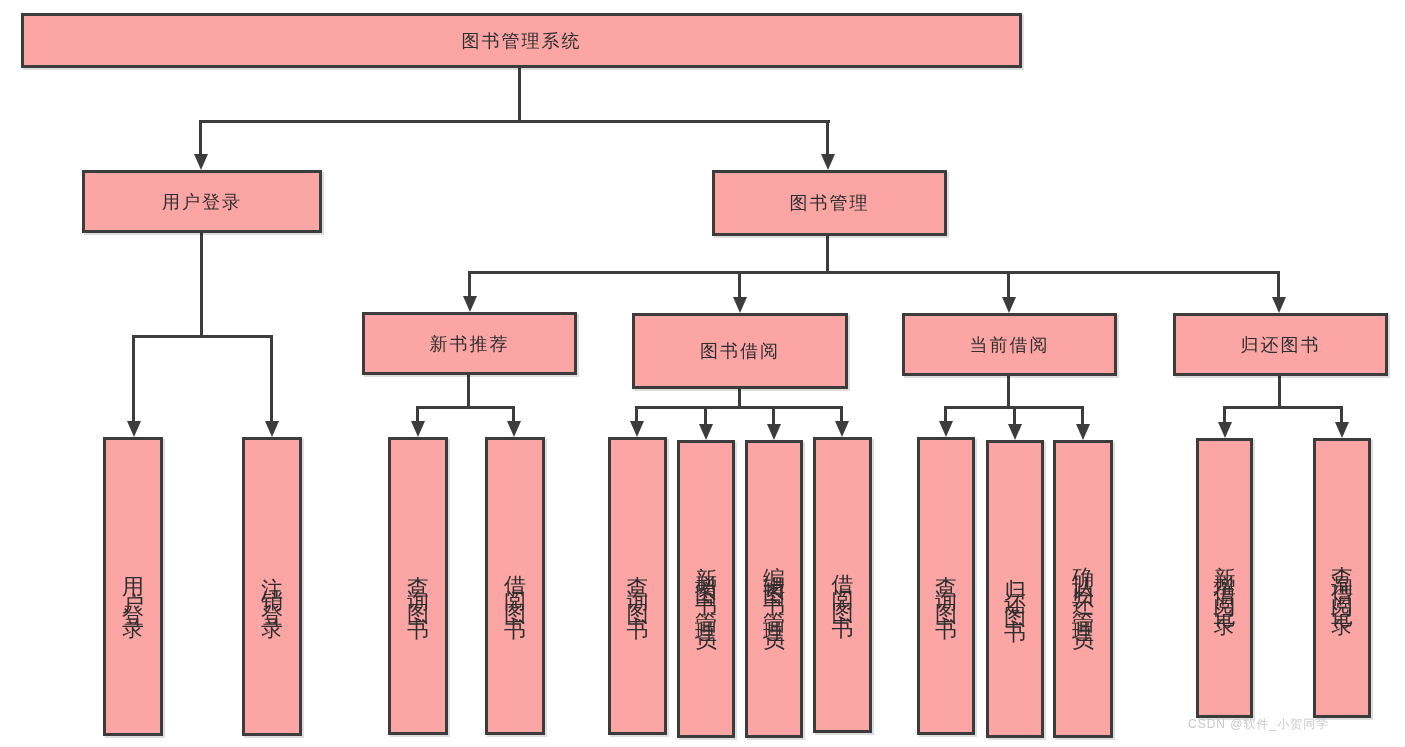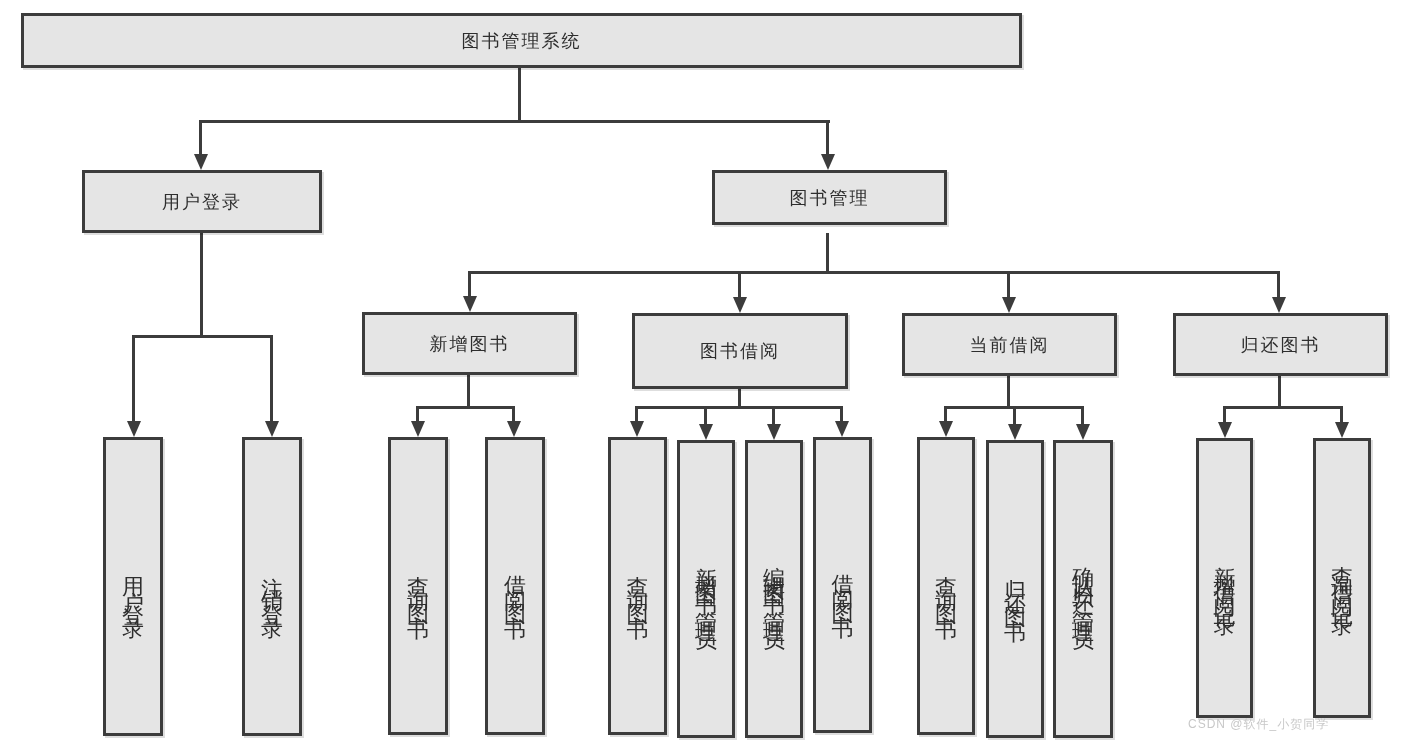--- a/index.html
+++ b/index.html
@@ -8,21 +8,21 @@
     --wm:#c8c8c8;
     --bg:#ffffff;
   }
   html,body{margin:0;padding:0;background:var(--bg);}
   #stage{
     position:relative;width:1405px;height:747px;background:var(--bg);
     overflow:hidden;
     font-family:"Liberation Sans","DejaVu Sans",sans-serif;
   }
   .box{
-    position:absolute;box-sizing:border-box;background:#e5e5e5;
+    position:absolute;box-sizing:border-box;background:#fca5a5;
     border:3px solid var(--line);
     box-shadow:2px 2px 0 rgba(0,0,0,.13);
     display:flex;align-items:center;justify-content:center;
     color:var(--text);text-align:center;
   }
   .h{font-size:18px;letter-spacing:2px;}
   .v{
     writing-mode:vertical-rl;text-orientation:mixed;
     font-size:22px;letter-spacing:14px;line-height:1;
   }
@@ -100,23 +100,23 @@
   <div class="vl" style="left:1278px;top:376px;height:30px"></div>
   <div class="hl" style="left:1223px;top:406px;width:120px"></div>
   <div class="vl" style="left:1223px;top:406px;height:18px"></div>
   <div class="arrow" style="left:1218px;top:422px"></div>
   <div class="vl" style="left:1340px;top:406px;height:18px"></div>
   <div class="arrow" style="left:1335px;top:422px"></div>
 
   <div class="box h" style="left:21px;top:13px;width:1001px;height:55px">图书管理系统</div>
 
   <div class="box h" style="left:82px;top:170px;width:240px;height:63px">用户登录</div>
-  <div class="box h" style="left:712px;top:170px;width:235px;height:55px">图书管理</div>
+  <div class="box h" style="left:712px;top:170px;width:235px;height:66px">图书管理</div>
 
-  <div class="box h" style="left:362px;top:312px;width:215px;height:63px">新增图书</div>
+  <div class="box h" style="left:362px;top:312px;width:215px;height:63px">新书推荐</div>
   <div class="box h" style="left:632px;top:313px;width:216px;height:76px">图书借阅</div>
   <div class="box h" style="left:902px;top:313px;width:215px;height:63px">当前借阅</div>
   <div class="box h" style="left:1173px;top:313px;width:215px;height:63px">归还图书</div>
 
   <div class="box v" style="left:103px;top:437px;width:60px;height:299px">用户登录</div>
   <div class="box v" style="left:242px;top:437px;width:60px;height:299px">注销登录</div>
 
   <div class="box v" style="left:388px;top:437px;width:60px;height:298px">查询图书</div>
   <div class="box v" style="left:485px;top:437px;width:60px;height:298px">借阅图书</div>
 

